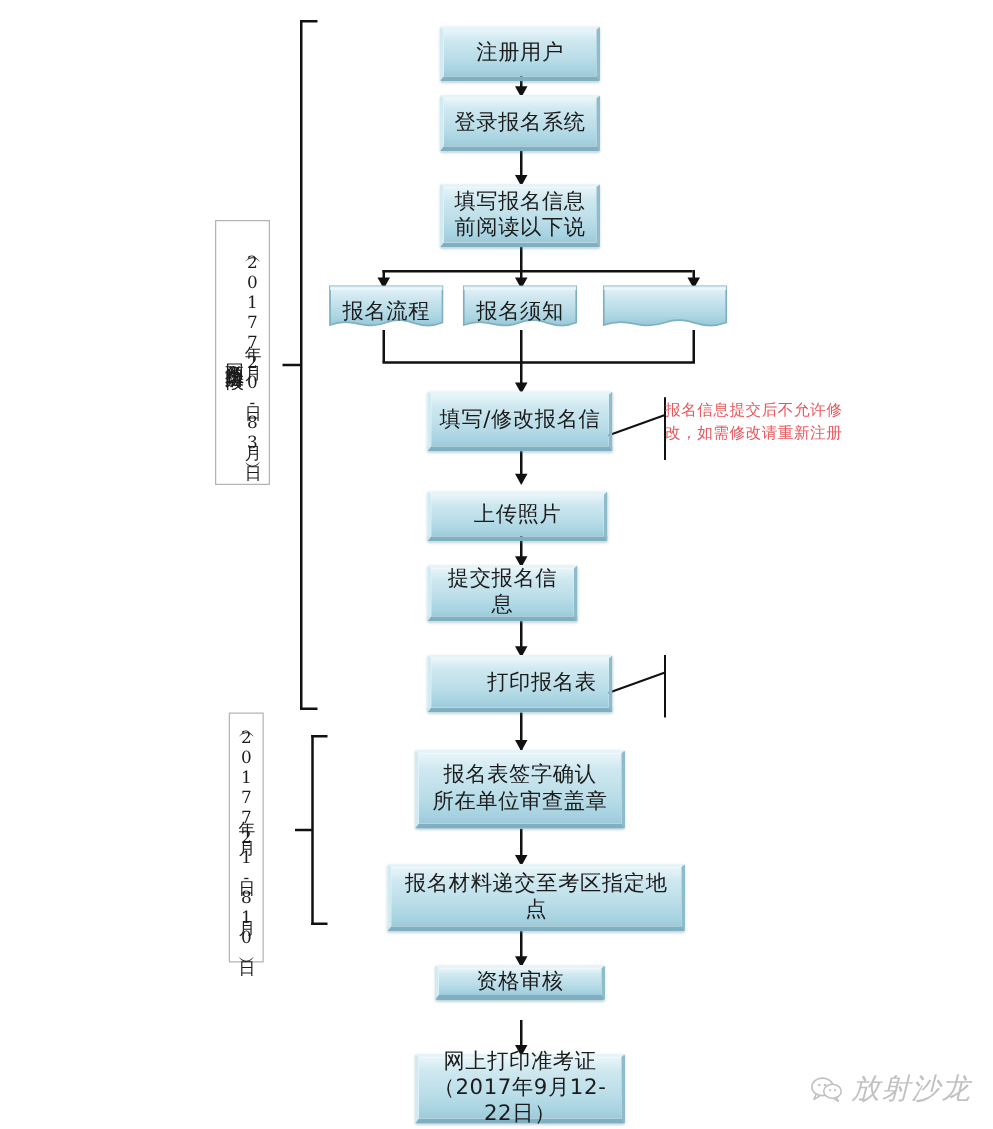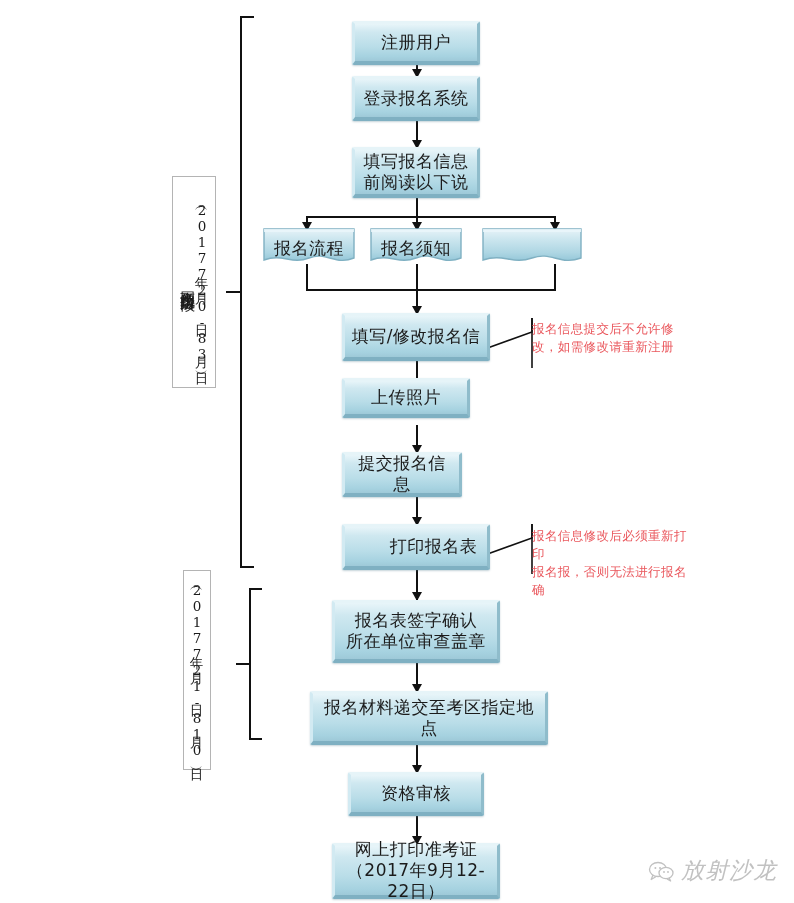--- a/index.html
+++ b/index.html
@@ -118,21 +118,21 @@
     background: #111111;
   }
 
   
   .note {
     position: absolute;
     color: #e8494f;
     font-size: 12.5px;
     line-height: 1.45;
     letter-spacing: 0.4px;
-    font-family: Liberation Serif, serif;
+    font-family: Liberation Mono, monospace;
     opacity: 0.92;
   }
 
   
   .watermark {
     position: absolute;
     display: flex;
     align-items: center;
     gap: 7px;
     opacity: 0.42;
@@ -260,21 +260,21 @@
     <svg width="100" height="40" viewBox="0 0 100 40" preserveAspectRatio="none">
       <path d="M1,1 H99 V30 C78,38 70,23 50,30 C30,37 22,25 1,32 Z" fill="url(#dg1)" stroke="#7fb0c2" stroke-width="1.4"></path>
       <path d="M1,1 H99 V4 H1 Z" fill="#eaf6fa" opacity="0.85"></path>
     </svg>
   </div>
 
   <div class="node" style="left:342px; top:313px; width:148px; height:48px;">
     <span class="txt">填写/修改报名信</span>
   </div>
 
-  <div class="node" style="left:342px; top:378px; width:128px; height:40px;">
+  <div class="node" style="left:342px; top:393px; width:144px; height:40px;">
     <span class="txt">上传照片</span>
   </div>
 
   <div class="node" style="left:342px; top:452px; width:120px; height:45px;">
     <span class="txt">提交报名信息</span>
   </div>
 
   <div class="node" style="left:342px; top:524px; width:148px; height:46px;padding-left:35px;">
     <span class="txt">打印报名表</span>
   </div>
@@ -286,40 +286,36 @@
     </span>
   </div>
 
   <div class="node" style="left:310px; top:691px; width:238px; height:54px;">
     <span class="txt">
       <span>报名材料递交至考区指定地</span><br>
       <span>点</span>
     </span>
   </div>
 
-  <div class="node" style="left:348px; top:772px; width:136px; height:44px;text-align:right;">
+  <div class="node" style="left:348px; top:772px; width:136px; height:28px;text-align:right;">
     <span class="txt">资格审核</span>
   </div>
 
   <div class="node" style="left:332px; top:843px; width:168px; height:56px;">
     <span class="txt">
       <span>网上打印准考证</span><br>
       <span>（2017年9月12-22日）</span>
     </span>
   </div>
 
   <div class="note" style="left:532px; top:320px; width:160px;">
     <div>报名信息提交后不允许修</div>
     <div>改，如需修改请重新注册</div>
   </div>
 
-  <div class="note" style="left:532px; top:527px; width:166px;">
-    <div>报名信息修改后必须重新打印</div>
-    <div>报名报，否则无法进行报名确</div>
-  </div>
 
   <div class="watermark" style="left:648px; top:855px;">
     <svg width="26" height="22" viewBox="0 0 26 22">
       <ellipse cx="10" cy="9.5" rx="8.5" ry="7" fill="none" stroke="#6d6d6d" stroke-width="1.3"></ellipse>
       <path d="M5,15 L3.2,19.5 L7.8,16.8" fill="none" stroke="#6d6d6d" stroke-width="1.3" stroke-linejoin="round"></path>
       <ellipse cx="18" cy="13" rx="7" ry="5.6" fill="#ffffff" stroke="#6d6d6d" stroke-width="1.3"></ellipse>
       <path d="M21,17.4 L22.6,21 L19,18.9" fill="none" stroke="#6d6d6d" stroke-width="1.3" stroke-linejoin="round"></path>
       <circle cx="7.4" cy="8" r="1" fill="#6d6d6d"></circle>
       <circle cx="12" cy="8" r="1" fill="#6d6d6d"></circle>
       <circle cx="16" cy="12" r="0.9" fill="#6d6d6d"></circle>

